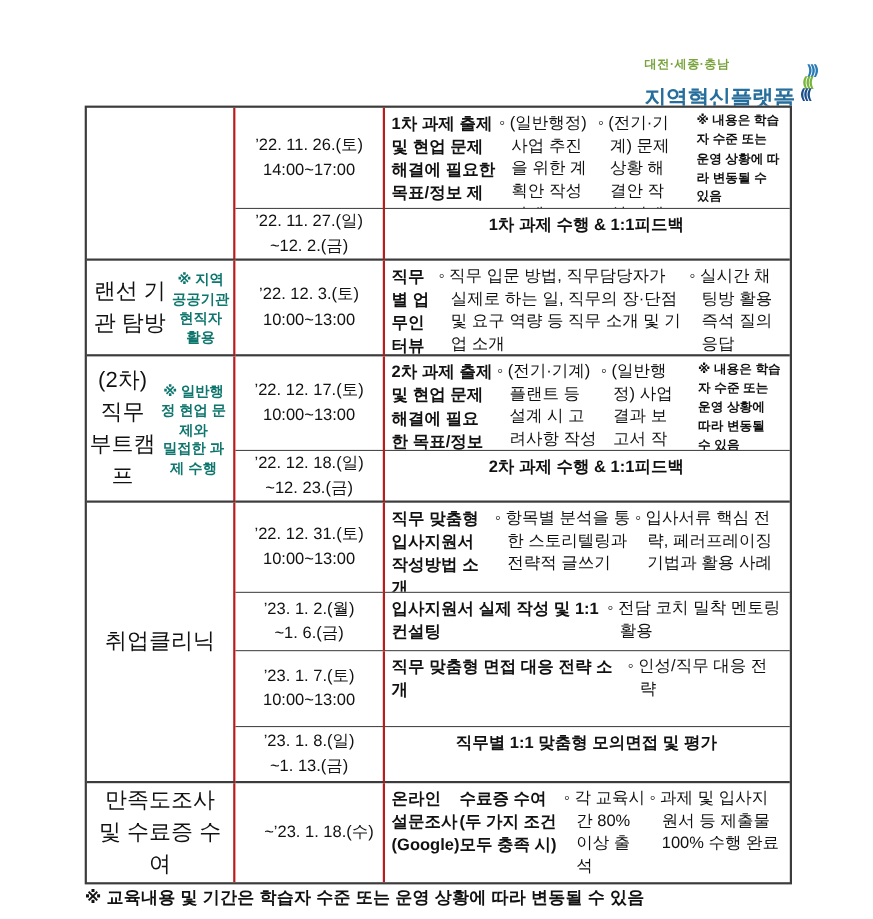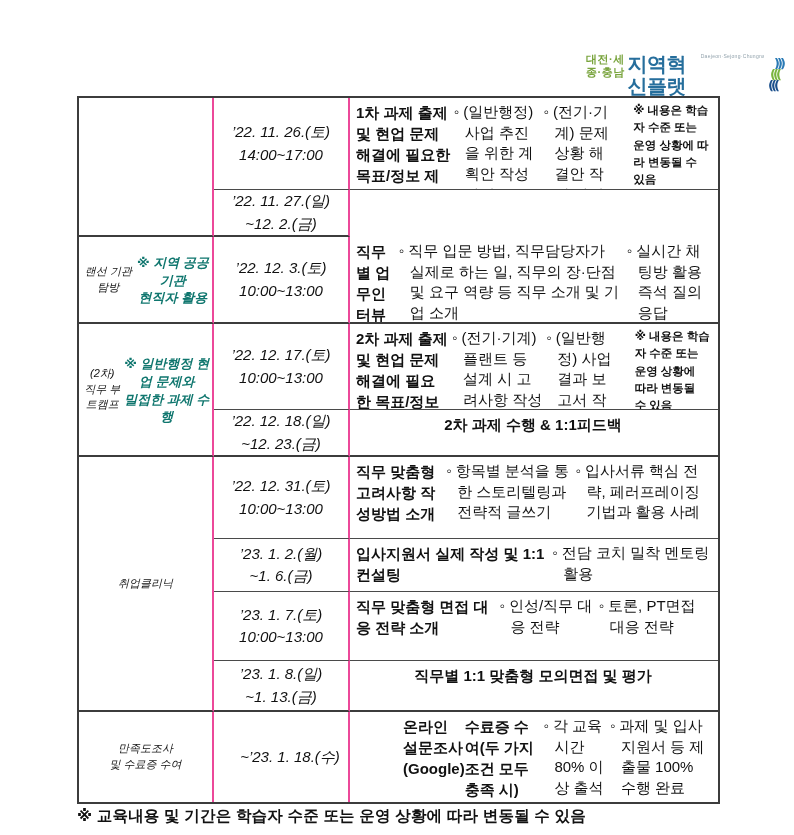--- a/index.html
+++ b/index.html
@@ -5,43 +5,43 @@
   * { margin:0; padding:0; box-sizing:border-box; }
   html,body { background:#ffffff; }
   body { font-family:"Liberation Sans","DejaVu Sans",sans-serif; color:#111111; }
   .page {
     position:relative; width:794px; height:835px; background:#ffffff;
     overflow:hidden; margin:0 auto;
   }
 
   
   .logo { position:absolute; left:586px; top:53px; display:flex; align-items:flex-start; }
-  .logo-text { display:flex; flex-direction:row; }
+  .logo-text { display:flex; flex-direction:column;gap:12px; }
   .logo-region { color:#79a43d; font-size:11px; font-weight:bold; letter-spacing:0.5px; line-height:1.2; }
   .logo-title { color:#266e9c; font-size:20px; font-weight:bold; letter-spacing:-0.5px; line-height:1.1; }
   .logo-sub { color:#93a3ad; font-size:5px; letter-spacing:0.3px; white-space:nowrap; overflow:hidden; width:118px; }
   .logo-mark { margin-left:3px; margin-top:3px; }
   .logo-mark text { font-weight:bold; font-family:"DejaVu Sans",sans-serif; }
 
   
   .tbl {
     position:absolute; left:77px; top:96px; width:643px;
     display:grid;
     grid-template-columns:135px 136px 1fr;
     grid-template-rows:92px 47px 87px 86px 47px 82px 53px 69px 51px 90px;
     border:2px solid #3c3c3c;
     background:#ffffff;
   }
   .cell { display:flex; flex-direction:row; justify-content:center; overflow:hidden; }
-  .bR { border-right:2px solid #ec4899;font-style:italic; }
+  .bR { border-right:2px solid #b91c1c; }
   .bThin { border-bottom:1px solid #4a4a4a; }
   .bThick { border-bottom:2px solid #3c3c3c; }
 
   .cat { align-items:center; justify-content:center; text-align:center; padding:2px; }
-  .cat-main { font-size:11px; line-height:1.45; color:#111; white-space:pre-line; }
+  .cat-main { font-size:20px; line-height:1.45; color:#111; white-space:pre-line; }
   .cat-note { font-size:13px; line-height:1.35; color:#0f766e; font-weight:bold; white-space:pre-line; margin-top:2px; }
 
   .date { align-items:center; justify-content:center; text-align:center;
           font-size:15px; line-height:1.5; color:#111; white-space:pre-line; padding:2px; }
 
   .content { padding:4px 8px 4px 6px; }
   .content > div:empty { display:none; }
   .c-title  { font-size:15px; font-weight:bold; line-height:1.4; }
   .c-bullet { font-size:15px; line-height:1.38; padding-left:14px; text-indent:-11px; }
   .c-note   { font-size:11.5px; font-weight:bold; line-height:1.5; margin-left:15px; }
@@ -98,20 +98,23 @@
 14:00~17:00</div>
     <div class="cell content bThin" style="grid-column:3; grid-row:1;">
       <div class="c-title">1차 과제 출제 및 현업 문제 해결에 필요한 목표/정보 제공</div>
       <div class="c-bullet">◦ (일반행정) 사업 추진을 위한 계획안 작성 과제</div>
       <div class="c-bullet">◦ (전기·기계) 문제상황 해결안 작성 과제</div>
       <div class="c-note">※ 내용은 학습자 수준 또는 운영 상황에 따라 변동될 수 있음</div>
     </div>
 
     <div class="cell date bR bThick" style="grid-column:2; grid-row:2;">’22. 11. 27.(일)
 ~12. 2.(금)</div>
+    <div class="cell content bThick" style="grid-column:3; grid-row:2;">
+      <div class="c-title">1차 과제 수행 &amp; 1:1피드백</div>
+    </div>
 
     <div class="cell date bR bThick" style="grid-column:2; grid-row:3;">’22. 12. 3.(토)
 10:00~13:00</div>
     <div class="cell content bThick" style="grid-column:3; grid-row:3;">
       <div class="c-title">직무별 업무인터뷰</div>
       <div class="c-bullet">◦ 직무 입문 방법, 직무담당자가 실제로 하는 일, 직무의 장·단점 및 요구 역량 등 직무 소개 및 기업 소개</div>
       <div class="c-bullet">◦ 실시간 채팅방 활용 즉석 질의응답</div>
     </div>
 
     <div class="cell date bR bThin" style="grid-column:2; grid-row:4;">’22. 12. 17.(토)
@@ -125,48 +128,47 @@
 
     <div class="cell date bR bThick" style="grid-column:2; grid-row:5;">’22. 12. 18.(일)
 ~12. 23.(금)</div>
     <div class="cell content bThick" style="grid-column:3; grid-row:5;">
       <div class="c-title">2차 과제 수행 &amp; 1:1피드백</div>
     </div>
 
     <div class="cell date bR bThin" style="grid-column:2; grid-row:6;">’22. 12. 31.(토)
 10:00~13:00</div>
     <div class="cell content bThin" style="grid-column:3; grid-row:6;">
-      <div class="c-title">직무 맞춤형 고려사항 작성방법 소개</div>
+      <div class="c-title">직무 맞춤형 입사지원서 작성방법 소개</div>
       <div class="c-bullet">◦ 항목별 분석을 통한 스토리텔링과 전략적 글쓰기</div>
       <div class="c-bullet">◦ 입사서류 핵심 전략, 페러프레이징 기법과 활용 사례</div>
     </div>
 
     <div class="cell date bR bThin" style="grid-column:2; grid-row:7;">’23. 1. 2.(월)
 ~1. 6.(금)</div>
     <div class="cell content bThin" style="grid-column:3; grid-row:7;">
       <div class="c-title">입사지원서 실제 작성 및 1:1 컨설팅</div>
       <div class="c-bullet">◦ 전담 코치 밀착 멘토링 활용</div>
     </div>
 
     <div class="cell date bR bThin" style="grid-column:2; grid-row:8;">’23. 1. 7.(토)
 10:00~13:00</div>
     <div class="cell content bThin" style="grid-column:3; grid-row:8;">
       <div class="c-title">직무 맞춤형 면접 대응 전략 소개</div>
       <div class="c-bullet">◦ 인성/직무 대응 전략</div>
-      <div class="c-bullet">◦ 토론, PT면접 대응 전략</div>
     </div>
 
     <div class="cell date bR bThick" style="grid-column:2; grid-row:9;">’23. 1. 8.(일)
 ~1. 13.(금)</div>
     <div class="cell content bThick" style="grid-column:3; grid-row:9;">
       <div class="c-title">직무별 1:1 맞춤형 모의면접 및 평가</div>
     </div>
 
     <div class="cell date bR" style="grid-column:2; grid-row:10;margin-left:18px;">~’23. 1. 18.(수)</div>
-    <div class="cell content" style="grid-column:3; grid-row:10;margin-left:47px;">
+    <div class="cell content" style="grid-column:3; grid-row:10;">
       <div class="c-title">온라인 설문조사(Google)</div>
       <div class="c-title">수료증 수여(두 가지 조건 모두 충족 시)</div>
       <div class="c-bullet">◦ 각 교육시간 80% 이상 출석</div>
       <div class="c-bullet">◦ 과제 및 입사지원서 등 제출물 100% 수행 완료</div>
     </div>
 
   </div>
 
   <div class="footer">※ 교육내용 및 기간은 학습자 수준 또는 운영 상황에 따라 변동될 수 있음</div>
 

